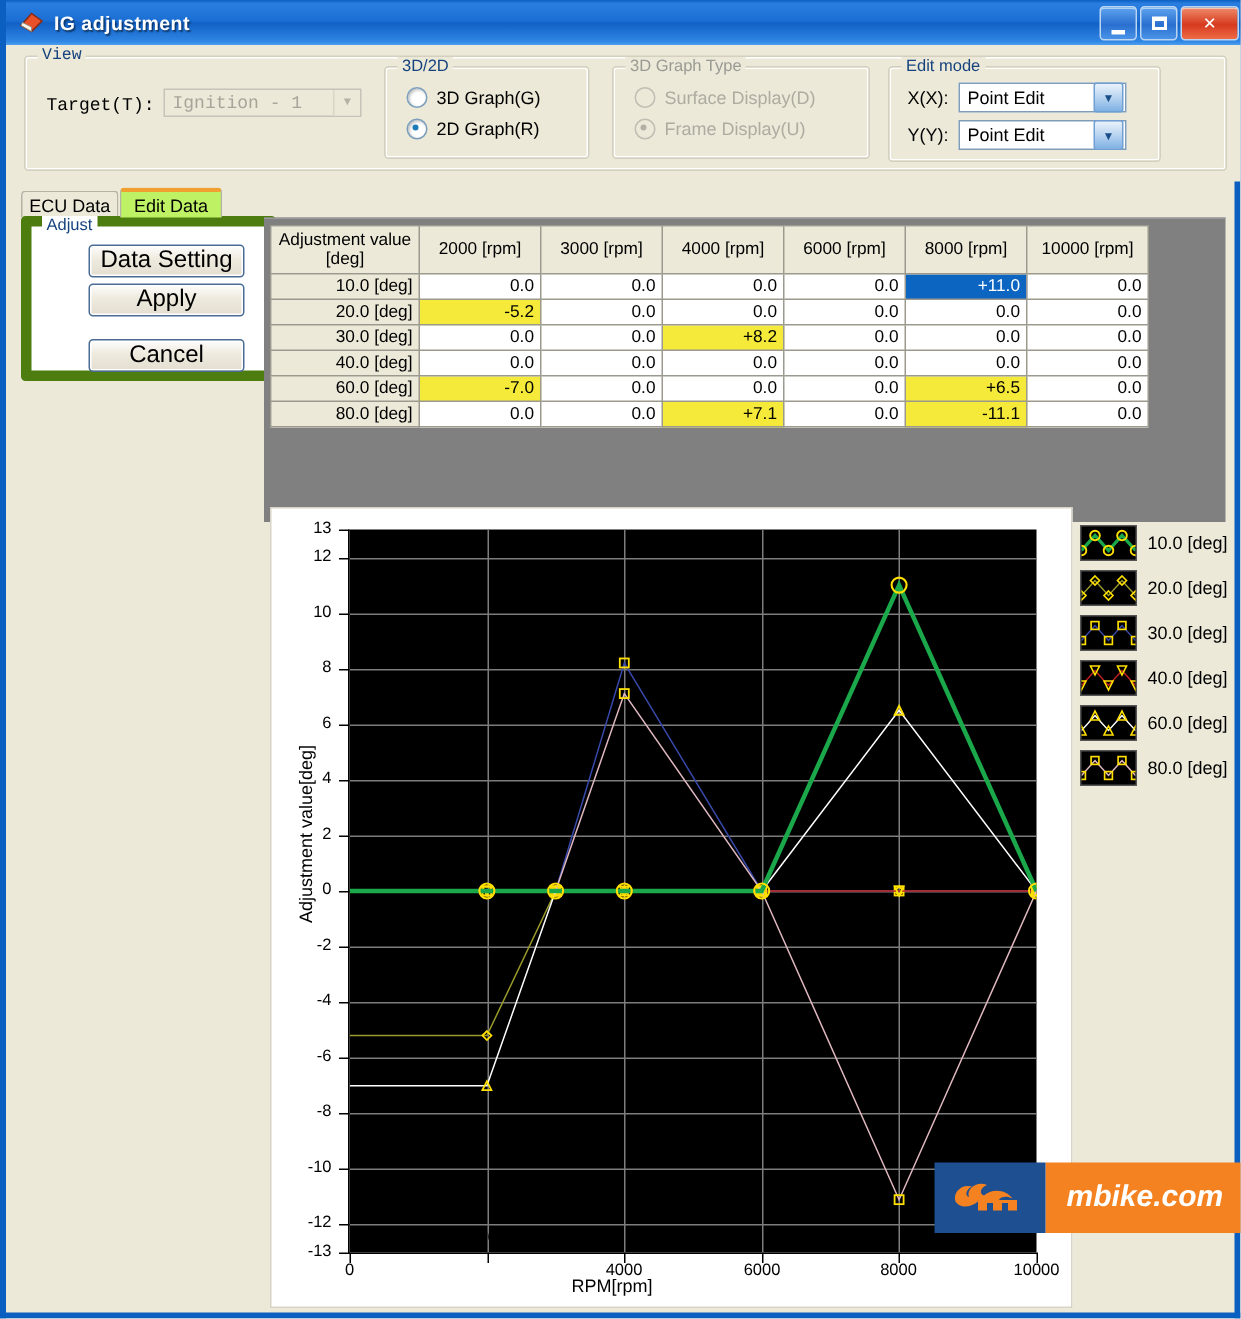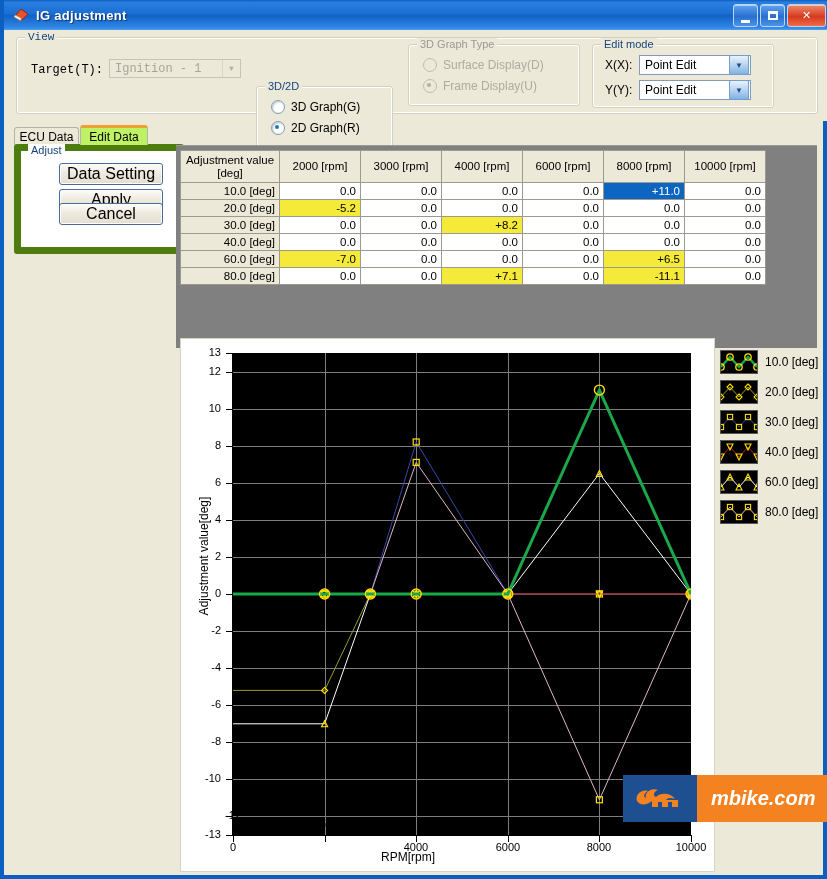--- a/index.html
+++ b/index.html
@@ -62,21 +62,21 @@
     position:absolute;left:92px;top:21px;width:132px;height:19px;
     border:1px solid #c6c3b8;background:#ece9d8;box-sizing:border-box;
     display:flex;align-items:center;
   }
   #target-select .val{padding-left:5px;color:#a7a49a;font-size:12px;flex:1;}
   #target-select .arrowbox{
     width:17px;height:17px;background:#ece9d8;border-left:1px solid #d8d5c9;
     display:flex;align-items:center;justify-content:center;color:#b4b1a5;font-size:8px;
   }
 
-  #grp-3d2d{left:248px;top:14px;width:135px;height:60px;background:#ece9d8;margin-top:42px;}
+  #grp-3d2d{left:248px;top:14px;width:135px;height:60px;background:#ece9d8;}
   #grp-3dtype{left:400px;top:14px;width:170px;height:60px;}
   #grp-editmode{left:584px;top:14px;width:180px;height:62px;}
 
   .radiorow{position:absolute;display:flex;align-items:center;font-size:12px;}
   .radio{
     width:12px;height:12px;border-radius:50%;
     background:#fff;border:1px solid #7b9ebd;margin-right:6px;
     box-shadow:inset 1px 1px 2px rgba(0,0,0,.25);
     position:relative;flex:0 0 auto;
   }
@@ -119,21 +119,21 @@
   #adj-title{position:absolute;top:-7px;left:7px;background:#fff;padding:0 3px;font-size:11px;color:#16437e;}
   .adjbtn{
     position:absolute;left:38px;width:102px;height:20px;
     background:linear-gradient(to bottom,#fdfdfc,#eeeade 45%,#e3ded0);
     border:1px solid #4a6c94;border-radius:3px;
     font-size:16px;display:flex;align-items:center;justify-content:center;
     box-shadow:inset 0 0 0 1px #fff;
   }
   #btn-datasetting{top:12px;}
   #btn-apply{top:38px;}
-  #btn-cancel{top:52px;}
+  #btn-cancel{top:75px;}
 
   
   #tablewrap{position:absolute;left:172px;top:145px;width:641px;height:202px;background:#808080;
              border-top:1px solid #9a9a9a;}
   table#grid{border-collapse:collapse;position:absolute;left:4px;top:4px;background:#fff;}
   table#grid th,table#grid td{
     border:1px solid #9c9a8e;font-size:11.5px;height:17px;box-sizing:border-box;
     padding:0 4px;font-weight:normal;
   }
   table#grid th{background:#ece9d8;text-align:center;line-height:1.05;height:32px;}
@@ -505,21 +505,21 @@
         <div class="ylabel" style="left: 0px; top: 285px;">-2</div>
         <div class="ytick" style="left: 45px; top: 329px;"></div>
         <div class="ylabel" style="left: 0px; top: 322px;">-4</div>
         <div class="ytick" style="left: 45px; top: 366px;"></div>
         <div class="ylabel" style="left: 0px; top: 359px;">-6</div>
         <div class="ytick" style="left: 45px; top: 403px;"></div>
         <div class="ylabel" style="left: 0px; top: 396px;">-8</div>
         <div class="ytick" style="left: 45px; top: 440px;"></div>
         <div class="ylabel" style="left: 0px; top: 433px;">-10</div>
         <div class="ytick" style="left: 45px; top: 477px;"></div>
-        <div class="ylabel" style="left: 0px; top: 470px; padding-left: 20px;">-12</div>
+        <div class="ylabel" style="left: 0px; top: 470px;">-12</div>
         <div class="ytick" style="left: 45px; top: 496px;"></div>
         <div class="ylabel" style="left: 0px; top: 489px;">-13</div>
       </div>
     <div id="xticks">
         <div class="xtick" style="left: 52px; top: 497px;"></div>
         <div class="xlabel" style="left: 22px; top: 502px;">0</div>
         <div class="xtick" style="left: 144px; top: 497px;"></div>
         <div class="xlabel" style="left: 114px; top: 479px; font-style: italic;">2000</div>
         <div class="xtick" style="left: 235px; top: 497px;"></div>
         <div class="xlabel" style="left: 205px; top: 502px;">4000</div>

